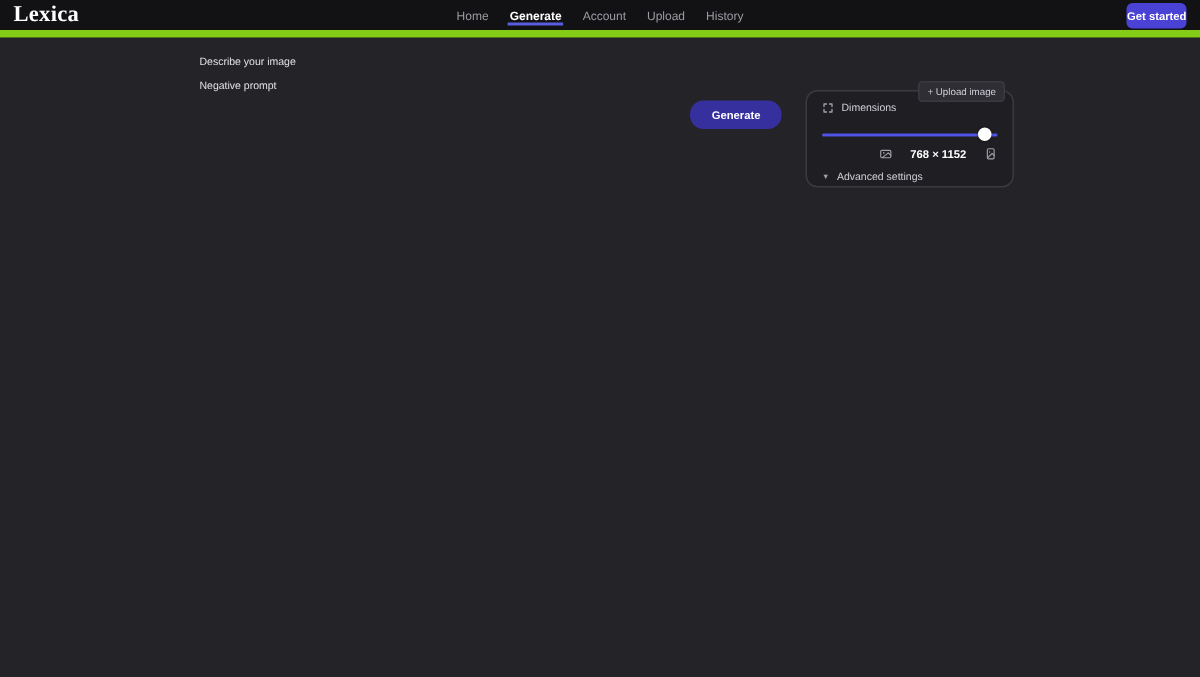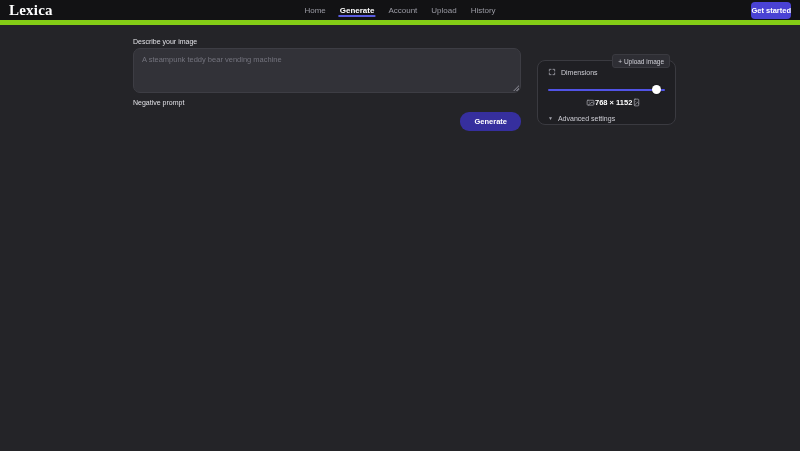--- a/index.html
+++ b/index.html
@@ -179,21 +179,21 @@
     height:9px;
     margin-left:-5px;
     border-radius:50%;
     background:#ffffff;
     box-shadow:0 0 2px rgba(0,0,0,0.5);
     cursor:grab;
   }
   .dim-row {
     display:flex;
     align-items:center;
-    justify-content:flex-start;
+    justify-content:space-between;
     margin-top:4px;
     margin-left:38px;
   }
   .dim-value {
     font-size:7.5px;
     font-weight:bold;
     color:#ffffff;
   }
   .advanced-row {
     display:flex;
@@ -217,24 +217,20 @@
     <div class="nav-item active">Generate</div>
     <div class="nav-item">Account</div>
     <div class="nav-item">Upload</div>
     <div class="nav-item">History</div>
   </nav>
   <button class="get-started">Get started</button>
 </header>
 
 <main class="main">
   <div class="field-label">Describe your image</div>
-  <div class="prompt-wrap">
-    <textarea class="ta-main" placeholder="A steampunk teddy bear vending machine" style=""></textarea>
-    <div class="grip"></div>
-  </div>
 
   <div class="gap1"></div>
   <div class="field-label">Negative prompt</div>
 
   <div class="generate-row">
     <button class="generate-btn">Generate</button>
   </div>
 </main>
 
 <aside class="panel">

